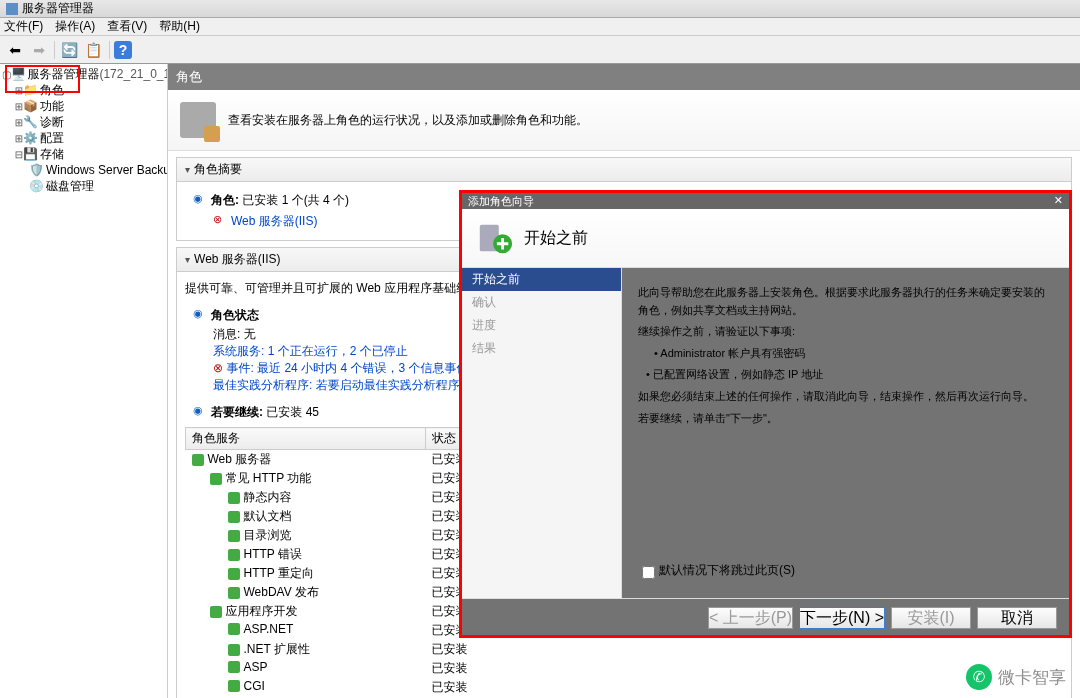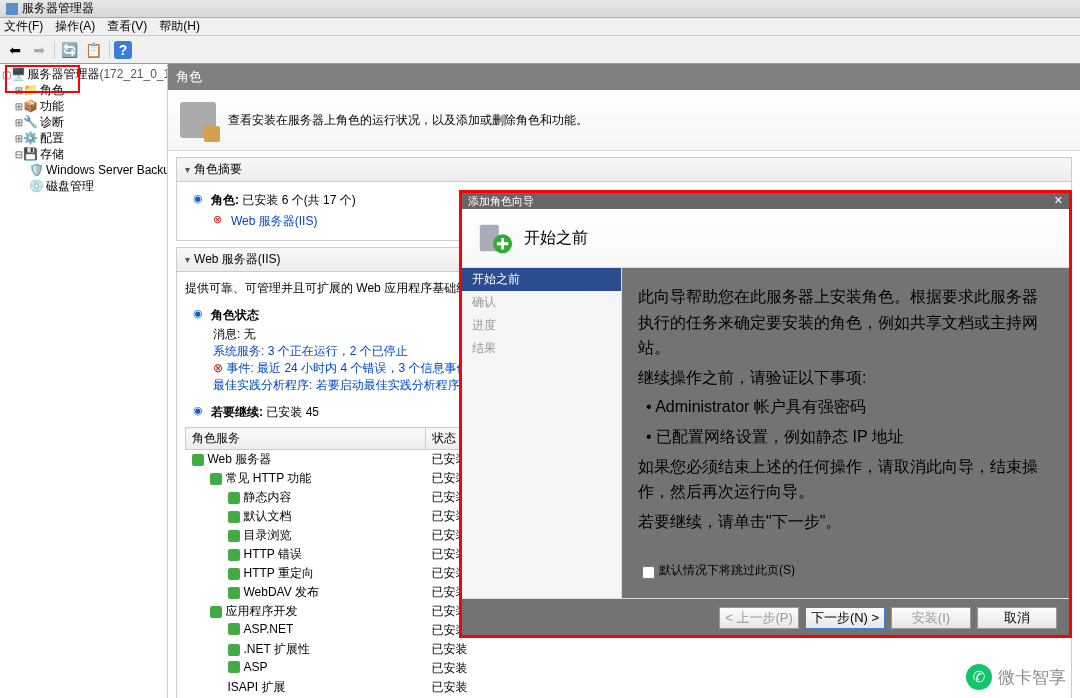--- a/index.html
+++ b/index.html
@@ -56,24 +56,24 @@
   background: #737373; border: 3px solid #ff0000; box-shadow: none;
 }
 .wizard .dlg-title { background: #666; color:#fff; height:16px; font-size:11px; padding: 1px 6px; display:flex; justify-content:space-between; }
 .wizard .dlg-head { display:flex; align-items:center; padding: 10px 14px; border-bottom: 1px solid #ddd; background:linear-gradient(#fff,#f7f7f7);}
 .wizard .dlg-head-icon { width:38px; height:38px; margin-right:10px; position:relative; }
 .wizard .dlg-body { display:flex; height: 330px; }
 .wizard .dlg-nav { width: 160px; background: #f5f5f5; border-right: 1px solid #ddd; }
 .wizard .dlg-nav div { padding: 3px 10px; font-size: 12px; }
 .wizard .dlg-nav .active { background: #2a4d8f; color: #fff; }
 .wizard .dlg-nav .disabled { color: #999; }
-.wizard .dlg-content { flex:1; padding: 12px 16px; font-size: 16px; line-height: 1.6; }
+.wizard .dlg-content { flex:1; padding: 12px 16px; font-size: 11px; line-height: 1.6; }
 .wizard .dlg-content p { margin: 4px 0; }
 .wizard .dlg-footer { border-top: 1px solid #ddd; padding: 8px 12px; display:flex; justify-content:flex-end; align-items:center; gap:6px; }
-.wizard .dlg-footer button { min-width: 80px; height: 22px; font-size: 13px; background: linear-gradient(#fdfdfd,#e6e6e6); border:1px solid #999;text-align:center; }
+.wizard .dlg-footer button { min-width: 80px; height: 22px; font-size: 16px; background: linear-gradient(#fdfdfd,#e6e6e6); border:1px solid #999;text-align:center; }
 .wizard .dlg-footer button:disabled { color:#999; }
 .wizard .skip { position:absolute; left:180px; bottom:56px; display:flex; align-items:flex-end; gap:4px; }
 
 
 .watermark { position:absolute; right:14px; bottom:8px; display:flex; align-items:center; gap:6px; opacity:.95; }
 .watermark .wicon { width:26px; height:26px; border-radius:50%; background:#07c160; display:flex; align-items:center; justify-content:center; color:#fff; font-size:15px; }
 .watermark .wtext { font-size:17px; color:#888; font-weight:500; }
 </style>
 </head>
 <body>
@@ -153,41 +153,41 @@
       <div>查看安装在服务器上角色的运行状况，以及添加或删除角色和功能。</div>
     </div>
 
     <div class="section">
       <div class="section-head">
           <span>角色摘要</span>
         </div>
       <div class="section-body">
         <div class="bullet-line">
           <span class="bicon info-icon">◉</span>
-          <span><b>角色:</b> <span>已安装 6 个(共 17 个)</span></span>
+          <span><b>角色:</b> <span>已安装 1 个(共 4 个)</span></span>
         </div>
         <div class="bullet-line" style="padding-left:28px">
           <span class="bicon err-icon">⊗</span>
           <span class="blue-link">Web 服务器(IIS)</span>
         </div>
       </div>
 
       <div class="section-head">
           <span>Web 服务器(IIS)</span>
         </div>
       <div class="section-body">
         <div>提供可靠、可管理并且可扩展的 Web 应用程序基础结构。</div>
 
         <div class="bullet-line" style="margin-top:8px">
           <span class="bicon info-icon">◉</span>
             <b>角色状态</b>
         </div>
         <div style="padding-left:28px">
           <div><span>消息:</span> <span>无</span></div>
-          <div class="blue-link"><span>系统服务:</span> <span>3 个正在运行，2 个已停止</span></div>
+          <div class="blue-link"><span>系统服务:</span> <span>1 个正在运行，2 个已停止</span></div>
           <div><span class="err-icon">⊗</span> <span class="blue-link"><span>事件:</span> <span>最近 24 小时内 4 个错误，3 个信息事件</span></span></div>
           <div class="blue-link"><span>最佳实践分析程序:</span> <span>若要启动最佳实践分析程序扫描，请转</span></div>
         </div>
 
         <div class="bullet-line" style="margin-top:8px">
           <span class="bicon info-icon">◉</span><b>若要继续:</b>&nbsp;<span>已安装 45</span>
         </div>
 
         <table class="svc-table">
           <thead>
@@ -260,20 +260,26 @@
               <tr>
                 <td style="padding-left:42px"><span class="svc-green"><svg viewBox="0 0 12 12">
                       <rect width="12" height="12" rx="2" fill="#4a4"></rect>
                     </svg></span>.NET 扩展性</td>
                 <td>已安装</td>
               </tr>
               <tr>
                 <td style="padding-left:42px"><span class="svc-green"><svg viewBox="0 0 12 12">
                       <rect width="12" height="12" rx="2" fill="#4a4"></rect>
                     </svg></span>ASP</td>
+                <td>已安装</td>
+              </tr>
+              <tr>
+                <td style="padding-left:42px"><span class="svc-green"><svg viewBox="0 0 12 12">
+                      <rect width="12" height="12" rx="2" fill="#4a4"></rect>
+                    </svg></span>CGI</td>
                 <td>已安装</td>
               </tr>
               <tr>
                 <td style="padding-left:42px">ISAPI 扩展</td>
                 <td>已安装</td>
               </tr>
             </tbody>
         </table>
       </div>
     </div>
@@ -298,21 +304,21 @@
   <div class="dlg-body">
     <div class="dlg-nav">
       <div class="active">开始之前</div>
       <div class="disabled">确认</div>
       <div class="disabled">进度</div>
       <div class="disabled">结果</div>
     </div>
     <div class="dlg-content">
       <p>此向导帮助您在此服务器上安装角色。根据要求此服务器执行的任务来确定要安装的角色，例如共享文档或主持网站。</p>
       <p>继续操作之前，请验证以下事项:</p>
-      <p style="margin-left:8px">• <span>Administrator 帐户具有强密码</span></p>
+      <p style="margin-left:16px">• <span>Administrator 帐户具有强密码</span></p>
       <p style="margin-left:8px">• <span>已配置网络设置，例如静态 IP 地址</span></p>
       <p>如果您必须结束上述的任何操作，请取消此向导，结束操作，然后再次运行向导。</p>
       <p>若要继续，请单击"下一步"。</p>
     </div>
   </div>
   <div class="skip">
     <input type="checkbox" style="">
     <span>默认情况下将跳过此页(S)</span>
   </div>
   <div class="dlg-footer">

